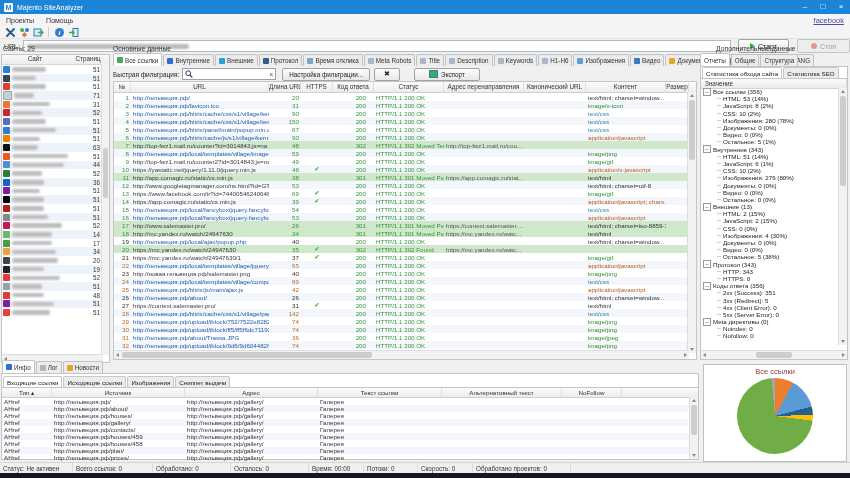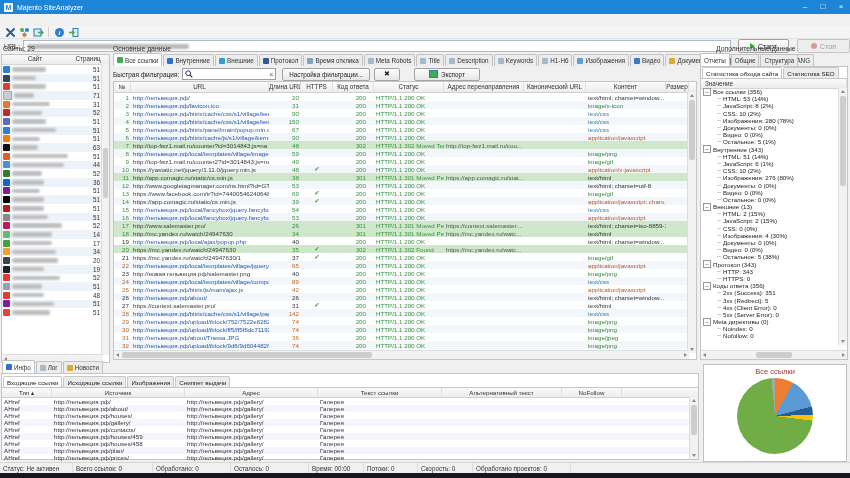--- a/index.html
+++ b/index.html
@@ -138,20 +138,25 @@
   <div id="titlebar">
     <span id="appicon">M</span>
     <span id="wtitle">Majento SiteAnalyzer</span>
     <div id="wcontrols">
       <span class="wbtn">–</span>
       <span class="wbtn">□</span>
       <span class="wbtn">×</span>
     </div>
   </div>
 
+  <div id="menubar">
+    <span class="menu-item">Проекты</span>
+    <span class="menu-item">Помощь</span>
+    <a id="fblink">facebook</a>
+  </div>
 
   <div id="toolbar">
     <span class="tbicon">
       <svg width="11" height="11">
           <path d="M2 9 L9 2 M2 2 L9 9" stroke="#2b5d8e" stroke-width="2" stroke-linecap="round"></path>
         </svg>
     </span>
     <span class="tbicon">
       <svg width="11" height="11">
           <path d="M3 8 L8 3 M3 3 L8 8" stroke="#9ab4cc" stroke-width="1"></path>

